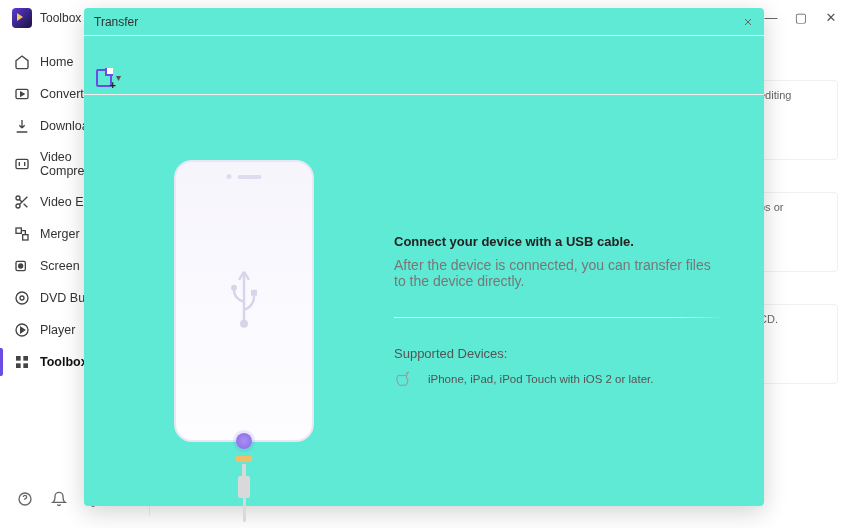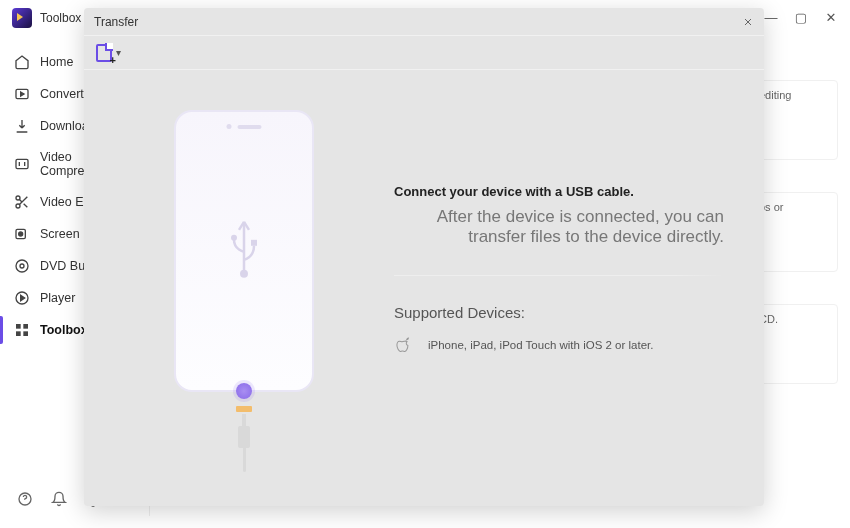--- a/index.html
+++ b/index.html
@@ -24,21 +24,21 @@
   .side-item.active::before { content:""; position:absolute; left:0; width:3px; height:28px; background:#6b4de6; border-radius:0 2px 2px 0; }
 
   .sidebar-bottom { position:absolute; left:0; bottom:6px; display:flex; gap:12px; padding:0 14px; }
   .sb-btn { width:22px; height:22px; display:flex; align-items:center; justify-content:center; color:#666; cursor:pointer; }
 
   
   .content-bg { position:absolute; left:150px; right:12px; top:44px; bottom:12px; }
   .card { position:absolute; background:#fff; border:1px solid #f0f0f0; border-radius:4px; padding:8px 10px; font-size:11px; color:#666; }
 
   
-  .modal { position:absolute; left:84px; top:8px; width:680px; height:498px; background:#e5e5e5; border-radius:4px; box-shadow:0 6px 24px rgba(0,0,0,.18); display:flex; flex-direction:column; }
+  .modal { position:absolute; left:84px; top:8px; width:680px; height:498px; background:#5eead4; border-radius:4px; box-shadow:0 6px 24px rgba(0,0,0,.18); display:flex; flex-direction:column;gap:25px; }
   .modal-header { height:28px; display:flex; align-items:center; padding:0 10px; position:relative; border-bottom:1px solid #f1f1f1; }
   .modal-title { font-size:12px; color:#333; }
   .modal-close { position:absolute; right:6px; top:4px; width:20px; height:20px; display:flex; align-items:center; justify-content:center; cursor:pointer; color:#666; }
 
   .modal-toolbar { height:34px; display:flex; align-items:center; padding:0 12px; border-bottom:1px solid #f1f1f1; }
   .tb-btn { display:flex; align-items:center; gap:4px; cursor:pointer; color:#6b4de6; }
   .doc-icon { width:16px; height:18px; border:2px solid #6b4de6; border-radius:2px; position:relative; }
   .doc-icon::before { content:""; position:absolute; right:-3px; top:-3px; width:6px; height:6px; background:#fff; border-left:2px solid #6b4de6; border-bottom:2px solid #6b4de6; }
   .doc-icon::after { content:"+"; position:absolute; right:-6px; bottom:-6px; font-size:11px; font-weight:700; color:#222; }
   .caret { font-size:10px; color:#555; }
@@ -57,23 +57,23 @@
   .plug-circle { position:absolute; bottom:-9px; left:50%; transform:translateX(-50%); width:16px; height:16px; border-radius:50%; background:radial-gradient(#a98ef2,#8869e8); box-shadow:0 0 0 3px rgba(140,110,235,.15); }
   .plug-band { position:absolute; bottom:-22px; left:50%; transform:translateX(-50%); width:16px; height:6px; background:#f3bd6c; border-radius:1px; }
   .cable { position:absolute; bottom:-82px; left:50%; transform:translateX(-50%); display:flex; flex-direction:column; align-items:center; }
   .cable-neck { width:4px; height:12px; background:#d9d9d9; }
   .cable-head { width:12px; height:22px; background:#d9d9d9; border-radius:2px; }
   .cable-wire { width:3px; height:24px; background:#d9d9d9; border-radius:0 0 2px 2px; }
 
   
   .info-panel { flex:1; padding-top:84px; }
   .info-title { font-size:13px; font-weight:700; color:#222; margin-bottom:8px; }
-  .info-sub { font-size:17px; color:#777;text-align:right; }
+  .info-sub { font-size:14px; color:#777; }
   .hr { height:1px; background:linear-gradient(to right,#eee 0%,#eee 85%, transparent); margin:28px 0; }
-  .sup-title { font-size:15px; color:#555; margin-bottom:14px; }
+  .sup-title { font-size:13px; color:#555; margin-bottom:8px; }
   .sup-row { display:flex; align-items:center; gap:14px; margin-bottom:14px; }
   .sup-icon { width:20px; height:20px; display:flex; align-items:center; justify-content:center; color:#888; }
   .sup-text { font-size:11.5px; color:#555; }
 
   svg { display:block; }
 </style>
 </head>
 <body>
 
 <div class="main-window">
@@ -125,20 +125,30 @@
     </div>
     <div class="side-item">
       <span class="sicon">
           <svg width="16" height="16" viewBox="0 0 24 24" fill="none" stroke="currentColor" stroke-width="2">
             <circle cx="6" cy="6" r="3"></circle>
             <circle cx="6" cy="18" r="3"></circle>
             <path d="M20 4 8.12 15.88M14.47 14.48 20 20M8.12 8.12 12 12"></path>
           </svg>
         </span>
       <span>Video Editor</span>
+    </div>
+    <div class="side-item">
+      <span class="sicon">
+          <svg width="16" height="16" viewBox="0 0 24 24" fill="none" stroke="currentColor" stroke-width="2">
+            <rect x="3" y="3" width="8" height="8"></rect>
+            <rect x="13" y="13" width="8" height="8"></rect>
+            <path d="M11 7h6v6"></path>
+          </svg>
+        </span>
+      <span>Merger</span>
     </div>
     <div class="side-item">
       <span class="sicon">
           <svg width="16" height="16" viewBox="0 0 24 24" fill="none" stroke="currentColor" stroke-width="2">
             <rect x="3" y="5" width="14" height="14" rx="2"></rect>
             <circle cx="10" cy="12" r="3" fill="currentColor"></circle>
           </svg>
         </span>
       <span>Screen Recorder</span>
     </div>

